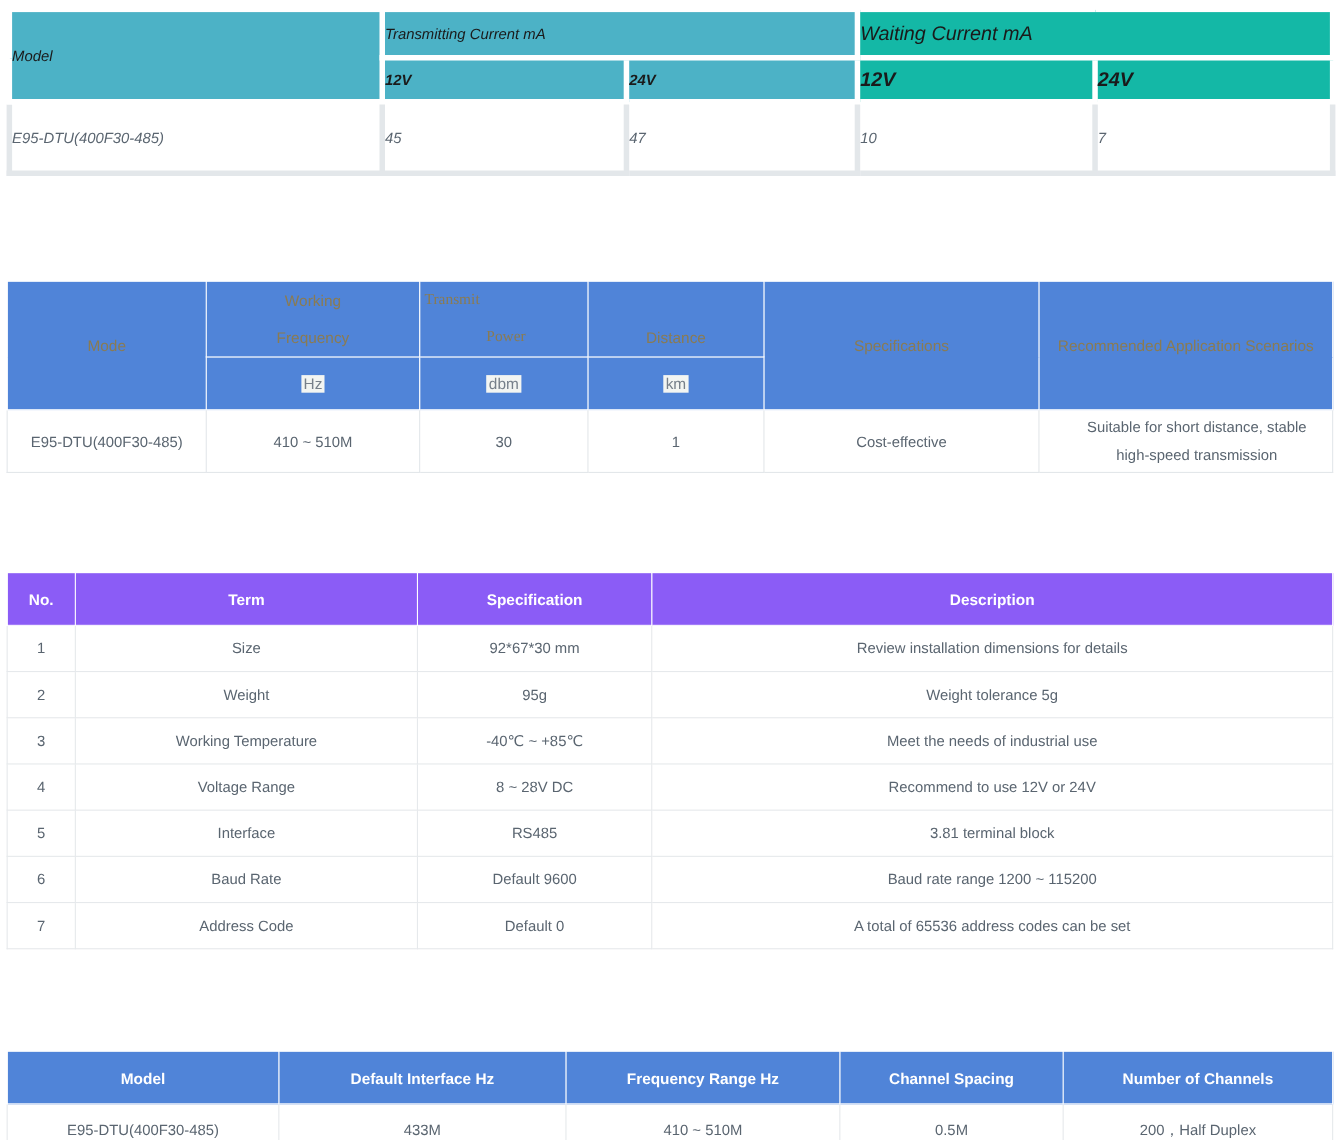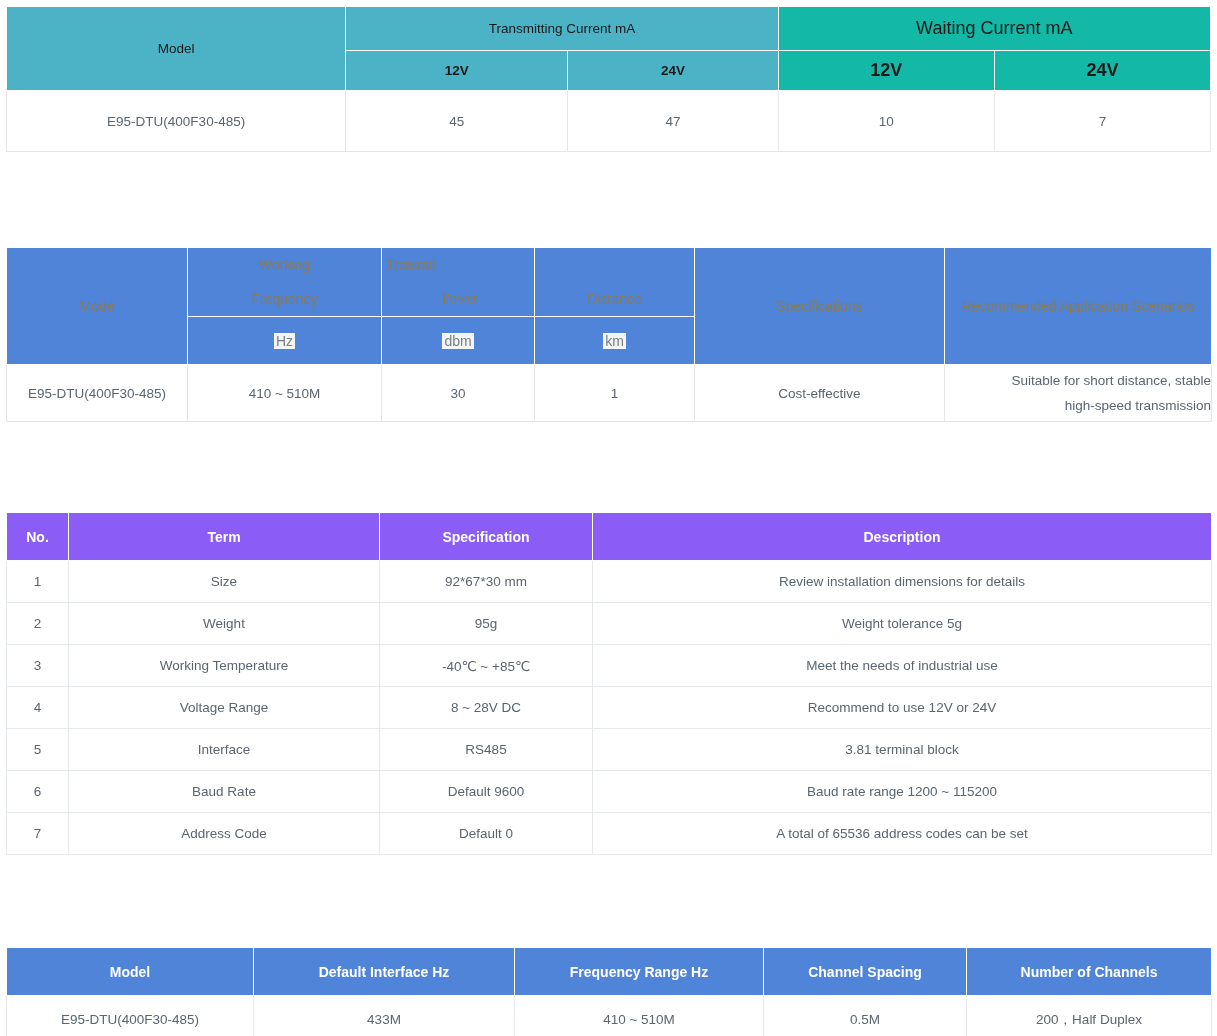--- a/index.html
+++ b/index.html
@@ -11,25 +11,26 @@
     -webkit-font-smoothing:antialiased;
   }
   .page{position:relative;width:1217px;}
 
   table{border-collapse:collapse;table-layout:fixed;}
   td,th{padding:0;margin:0;font-weight:normal;}
 
   
   .t1{width:1205px;margin:6px 0 0 6px;}
   .t1 td{
-    border:1px solid #a16207;
-    text-align:center;
+    border:5px solid #a16207;
+    text-align:left;
     vertical-align:middle;
     font-size:13.5px;
     color:#5a6570;
+    font-style:italic;
   }
   .t1 .h-teal{
     background:#4cb2c6;
     color:#1a1a1a;
     font-size:13.5px;
     border-color:#ffffff;
   }
   .t1 .h-pale{
     background:#14b8a6;
     color:#1a1a1a;
@@ -62,21 +63,21 @@
     padding:0 2px;
     font-size:14px;
     margin-top:32px;
   }
   .t2 .hd .two-line{line-height:34px;}
   .t2 .r1{height:62px;}
   .t2 .r2{height:48px;}
   .t2 .body-row td{height:56px;background:#fff;border-color:#e3e7ea;}
   .t2 .leftcell{text-align:center;font-size:13.5px;}
   .t2 .scen{
-    text-align:right;
+    text-align:center;
     padding:0 0 0 20px;
     line-height:25px;
   }
 
   
   .t3{width:1205px;margin:0 0 0 6px;}
   .t3 td{
     border:1px solid #e6e9ec;
     text-align:center;
     vertical-align:middle;

